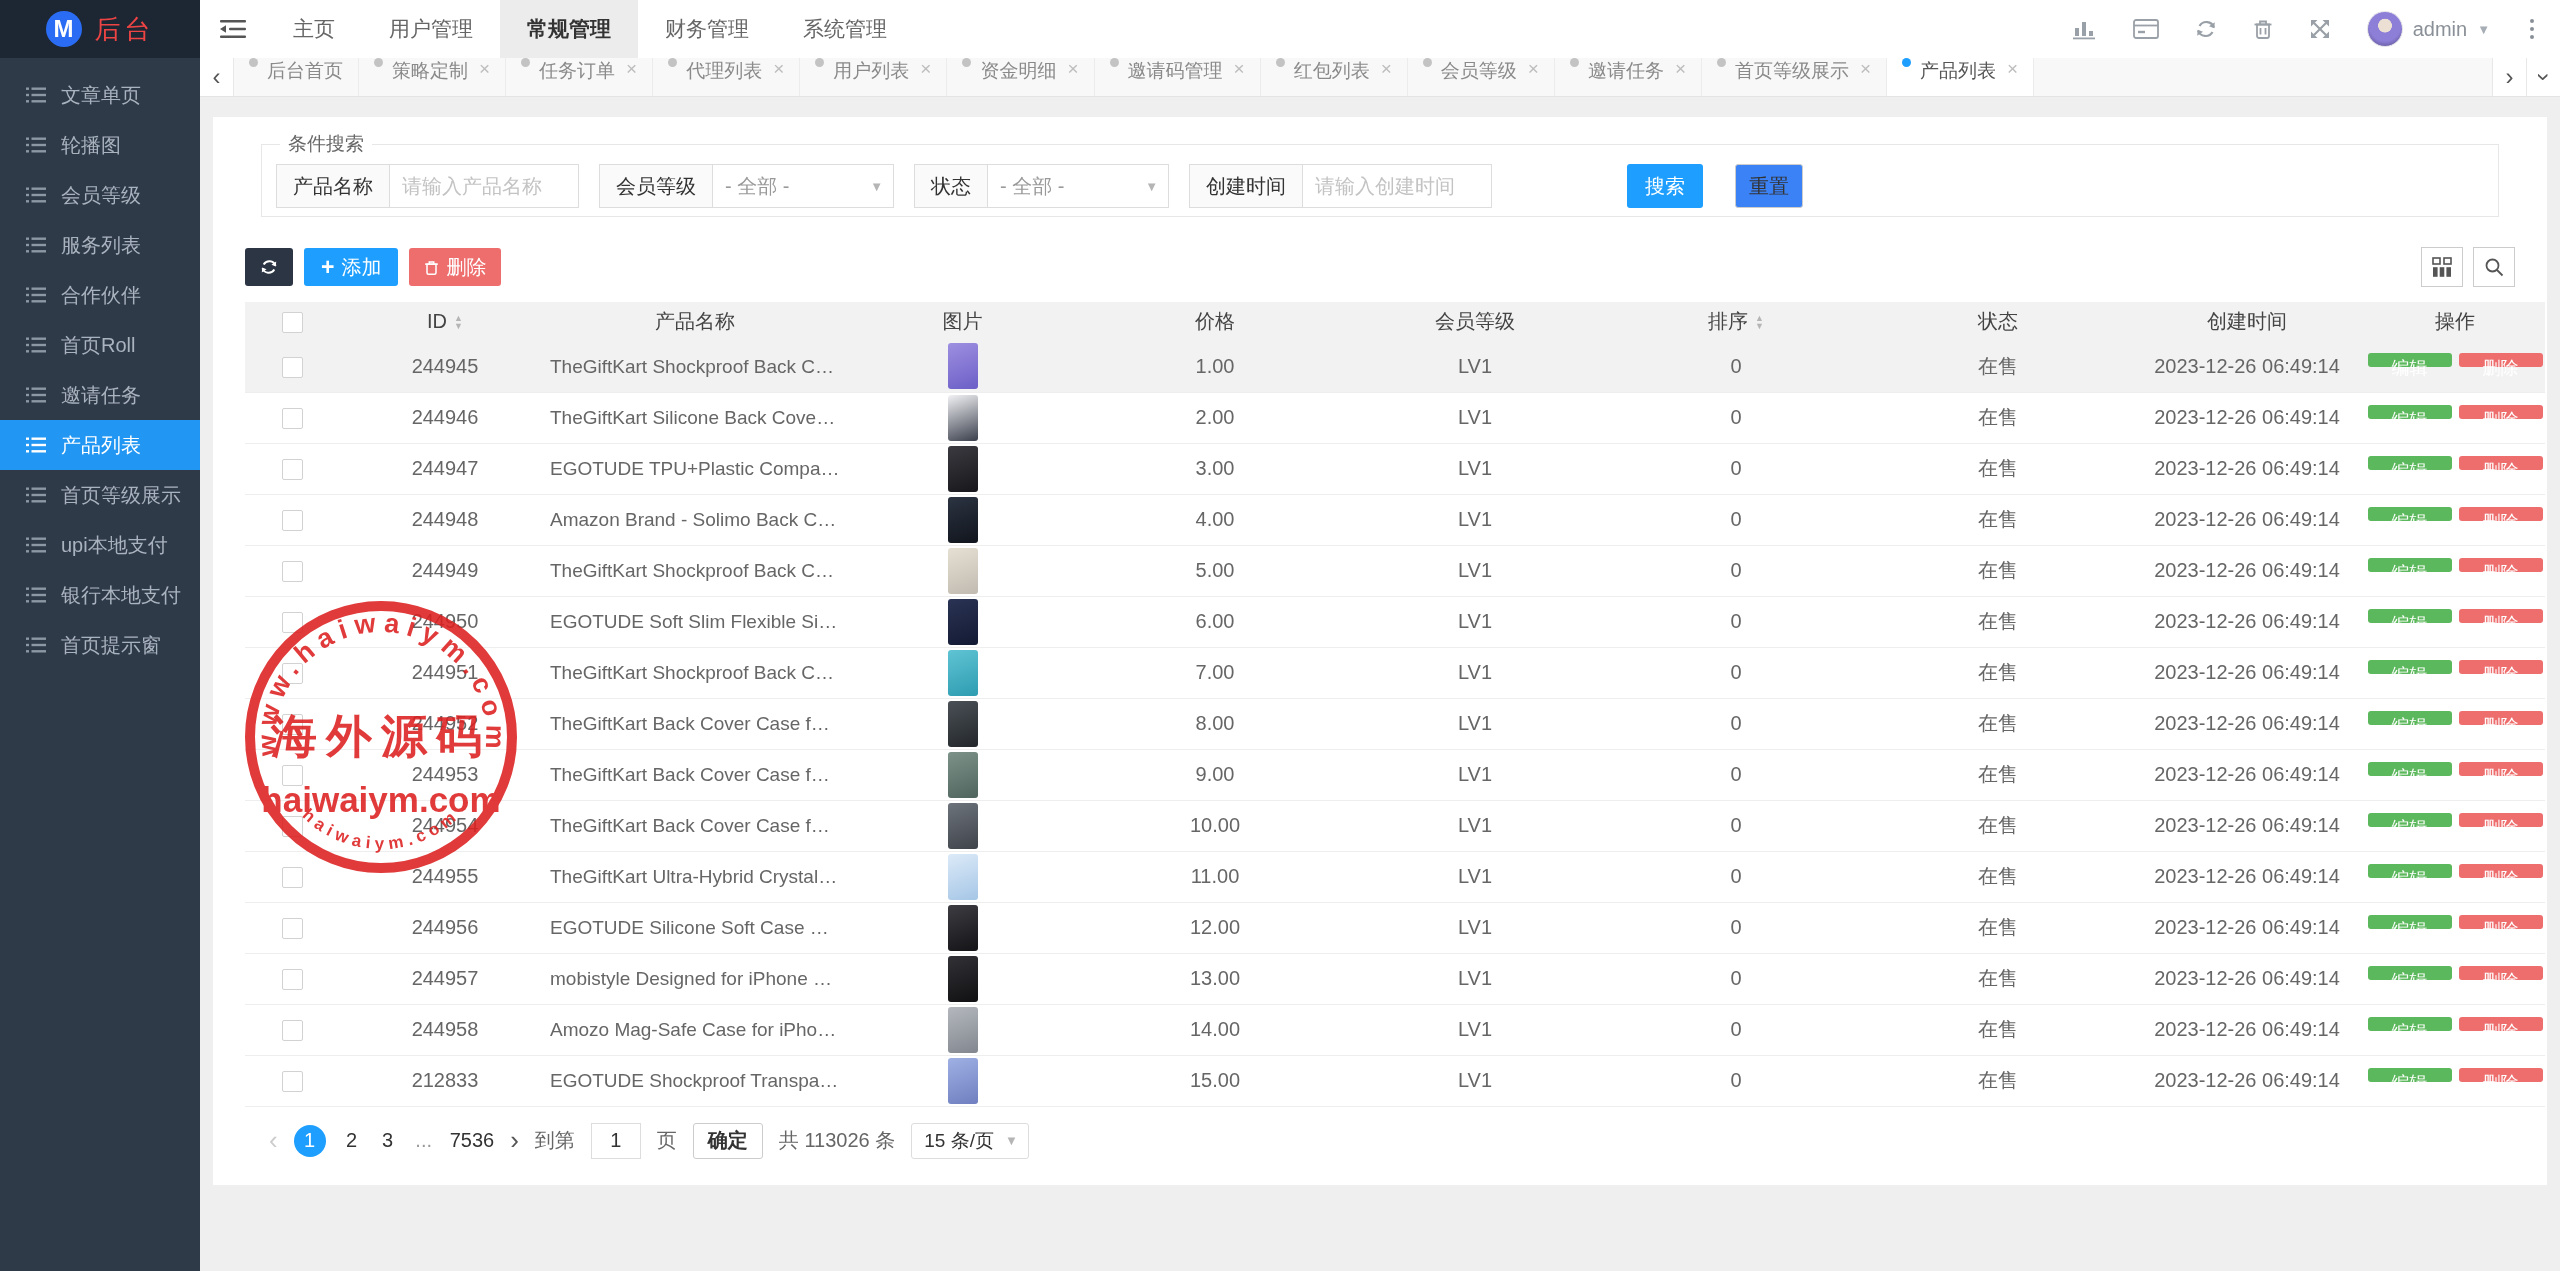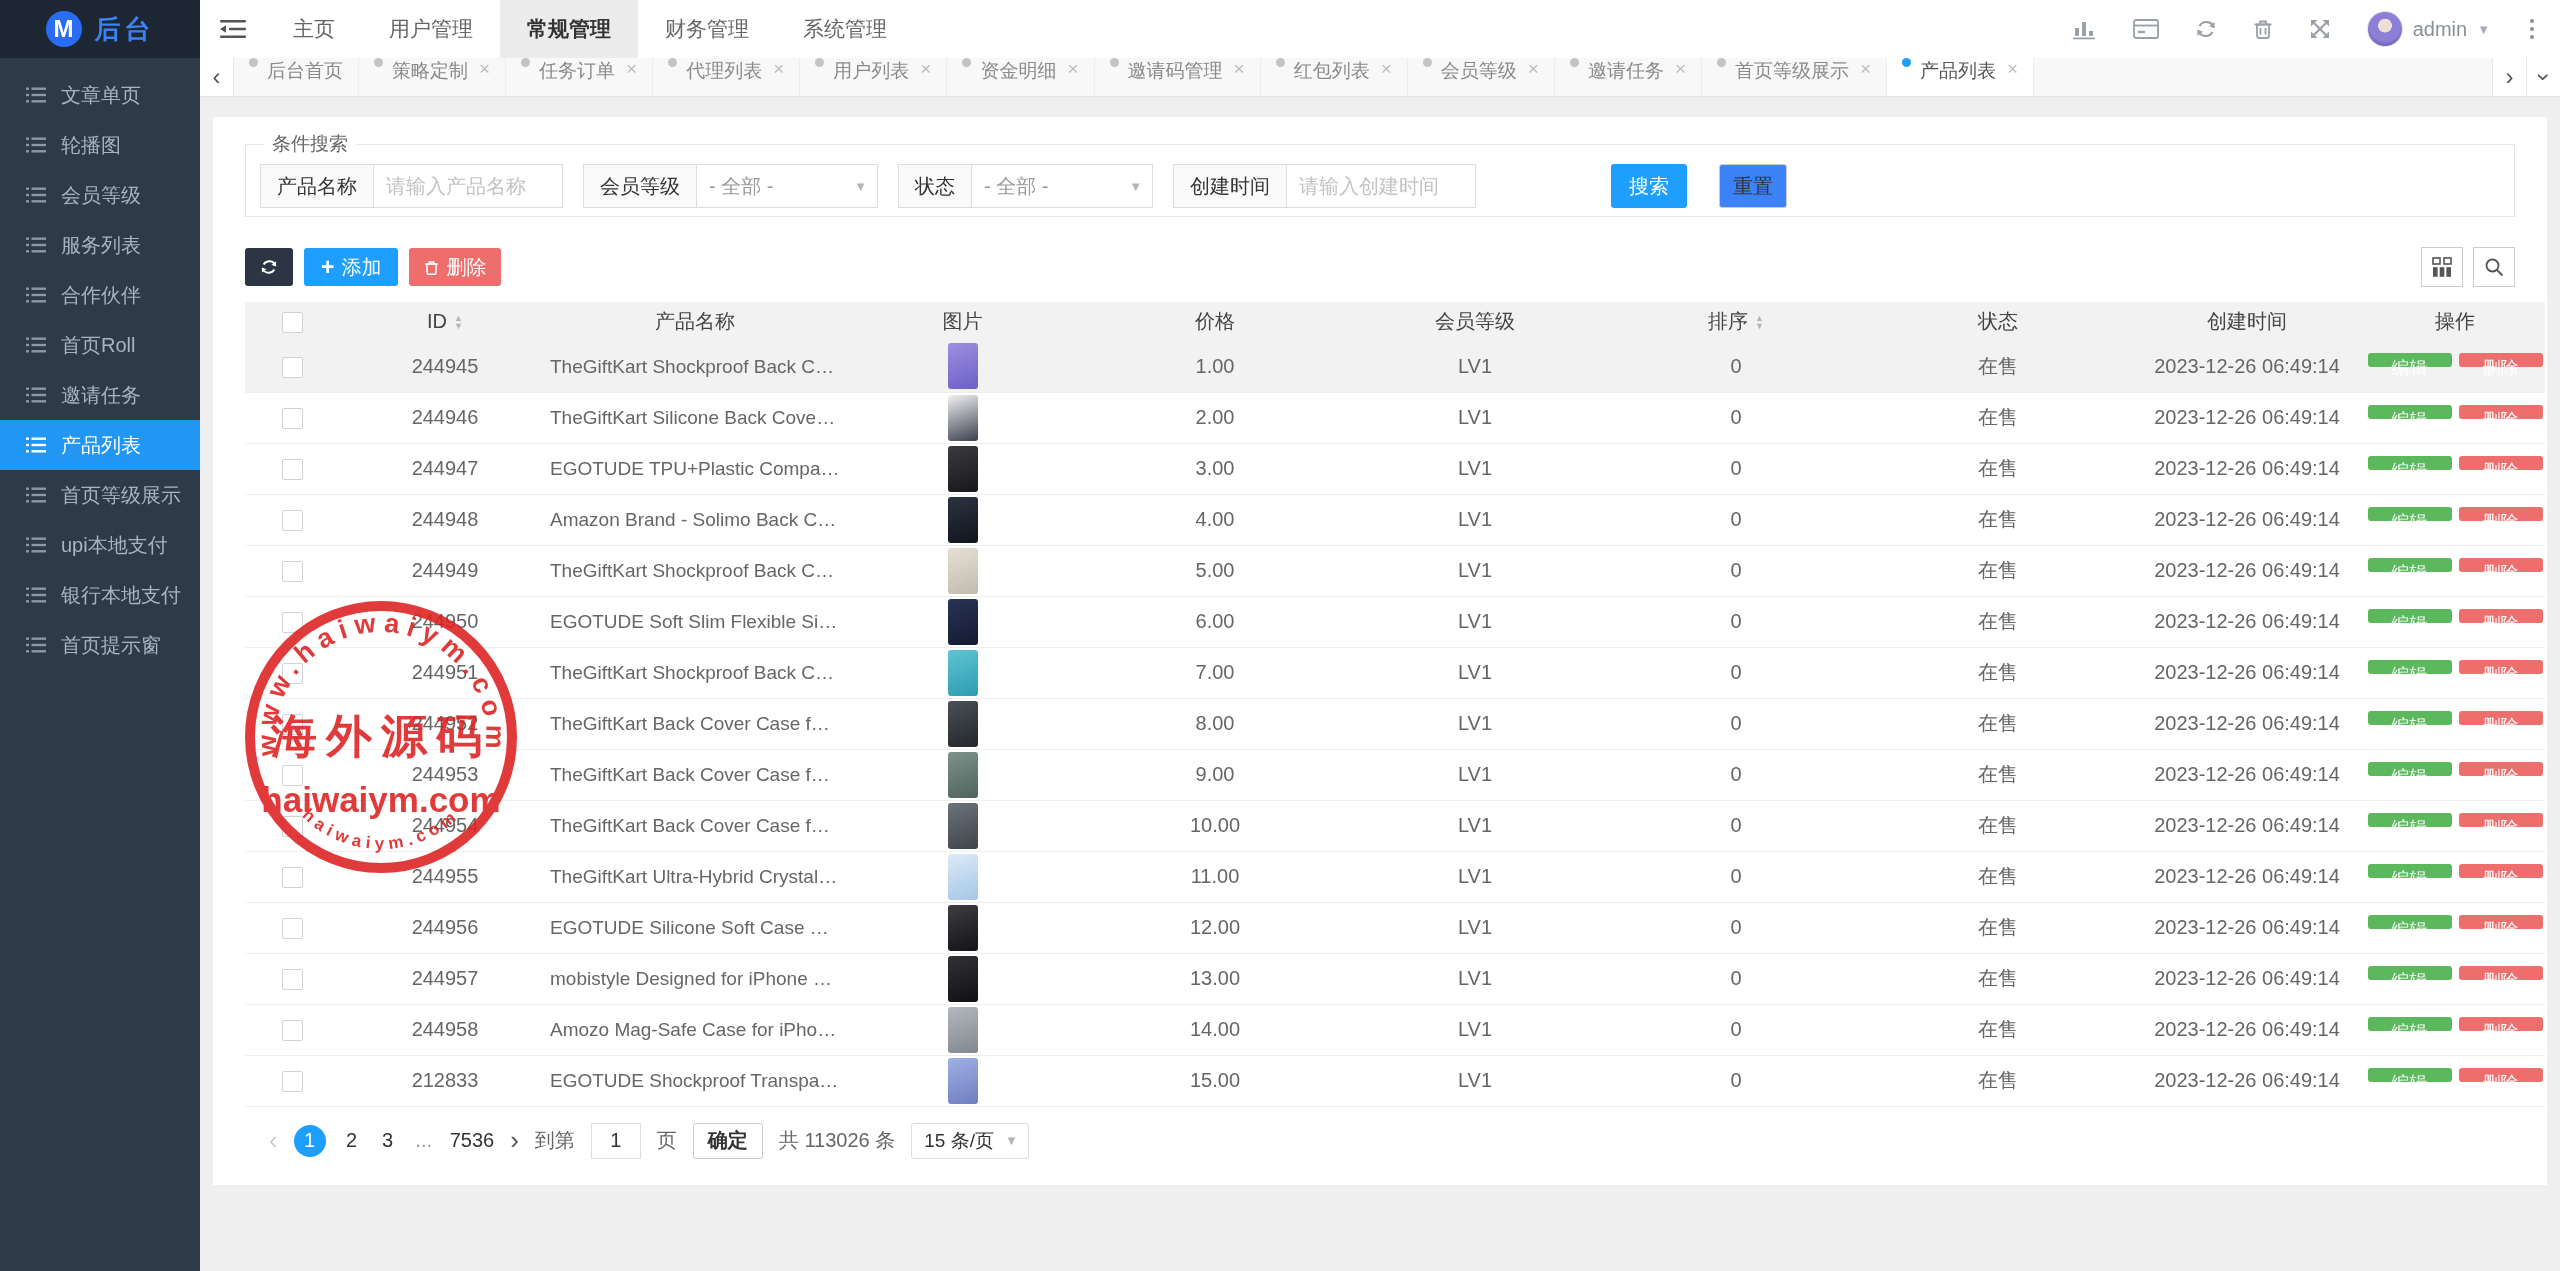--- a/index.html
+++ b/index.html
@@ -3,21 +3,21 @@
 <meta charset="utf-8">
 <style>
   *{margin:0;padding:0;box-sizing:border-box}
   html,body{width:2560px;height:1271px;overflow:hidden;background:#efefef;
     font-family:"Liberation Sans","DejaVu Sans",sans-serif}
   
   .sidebar{position:fixed;left:0;top:0;width:200px;height:100%;background:#2f3a49;z-index:20}
   .logo{height:58px;background:#1d2633;display:flex;align-items:center;justify-content:center;gap:13px}
   .logo-badge{width:36px;height:36px;border-radius:50%;background:#2a6df4;color:#fff;font-weight:bold;
     font-size:24px;display:flex;align-items:center;justify-content:center}
-  .logo-title{color:#3b82f6;font-size:26px;font-weight:bold;letter-spacing:4px}
+  .logo-title{color:#ef4444;font-size:26px;font-weight:normal;letter-spacing:4px}
   .menu{padding-top:12px}
   .side-item{height:50px;display:flex;align-items:center;padding-left:26px;gap:15px;color:#a9b3bf;font-size:20px;cursor:pointer}
   .side-item .side-icon{color:#8d98a5}
   .side-item.active{background:#2196f3;color:#fff}
   .side-item.active .side-icon{color:#fff}
   
   .main{margin-left:200px;height:100%;display:flex;flex-direction:column}
   .header{height:58px;background:#fff;display:flex;align-items:center;flex:0 0 auto}
   .burger{width:66px;height:58px;display:flex;align-items:center;justify-content:center;color:#555;cursor:pointer}
   .nav-item{padding:0 27px;line-height:58px;font-size:21px;color:#666;cursor:pointer}
@@ -41,21 +41,21 @@
   .tabs{display:flex;flex:1;overflow:hidden}
   .tab{display:flex;align-items:flex-start;gap:9px;padding:0 15px;border-right:1px solid #ececec;
     font-size:19px;color:#8a8a8a;background:#f8f8f8;cursor:pointer;white-space:nowrap}
   .tab-dot{width:9px;height:9px;border-radius:50%;background:#c3c3c3}
   .tab.active{background:#fff;color:#555}
   .tab.active .tab-dot{background:#1e9fff}
   .tab-close{color:#bdbdbd;font-size:19px;margin-left:2px}
   
   .content{flex:1;background:#efefef;padding:20px 13px 0}
   .card{background:#fff;height:1068px;padding:14px 20px;position:relative}
-  fieldset.search{border:1px solid #e7e7e7;margin:0 12px;padding:7px 14px 8px}
+  fieldset.search{border:1px solid #e7e7e7;margin:0 28px;padding:7px 14px 8px}
   fieldset.search legend{font-size:19px;color:#666;padding:0 8px;margin-left:4px}
   .srow{display:flex;align-items:center;gap:20px}
   .group{display:flex}
   .glabel{background:#fafafa;border:1px solid #ddd;border-right:none;padding:0 16px;line-height:42px;
     font-size:20px;color:#333;white-space:nowrap}
   .ginput{height:44px;border:1px solid #ddd;width:190px;padding:0 12px;font-size:20px;color:#333;outline:none}
   .ginput::placeholder{color:#c3c3c3}
   .gselect{position:relative;width:182px;height:44px;border:1px solid #ddd;background:#fff;display:flex;
     align-items:center;padding:0 12px;font-size:20px;color:#999;cursor:pointer}
   .gcaret{position:absolute;right:10px;font-size:13px;color:#b5b5b5}

